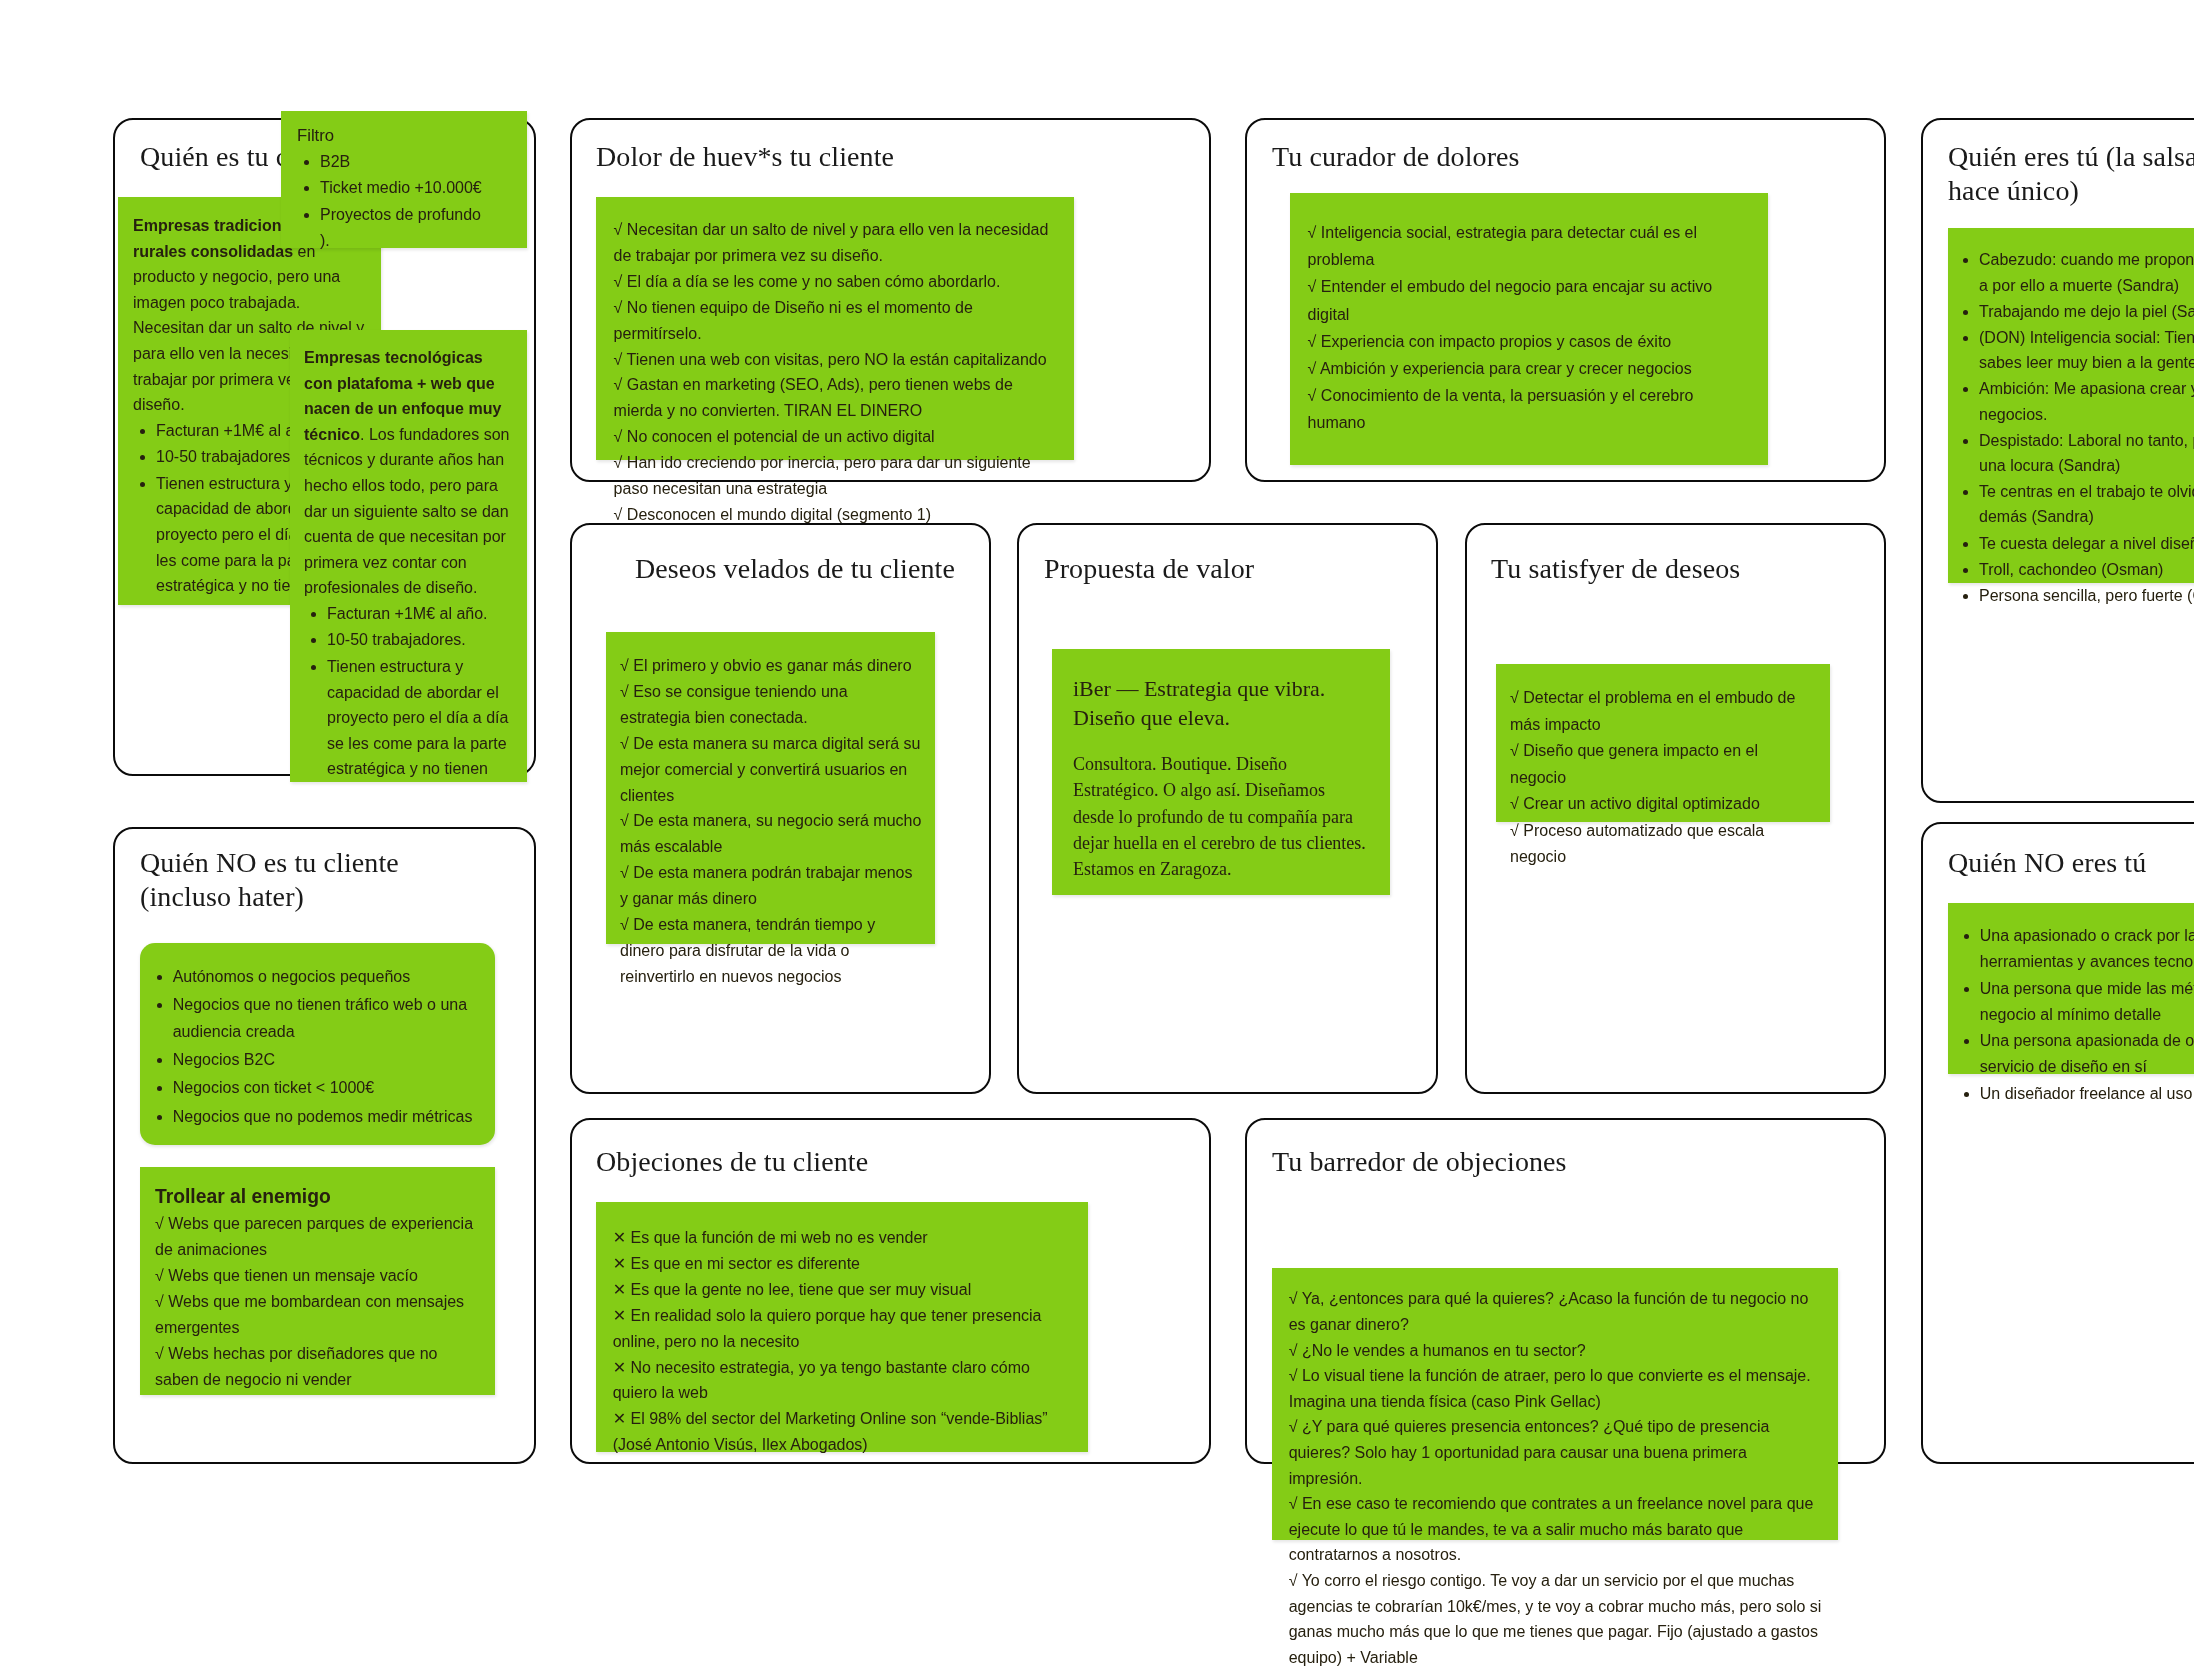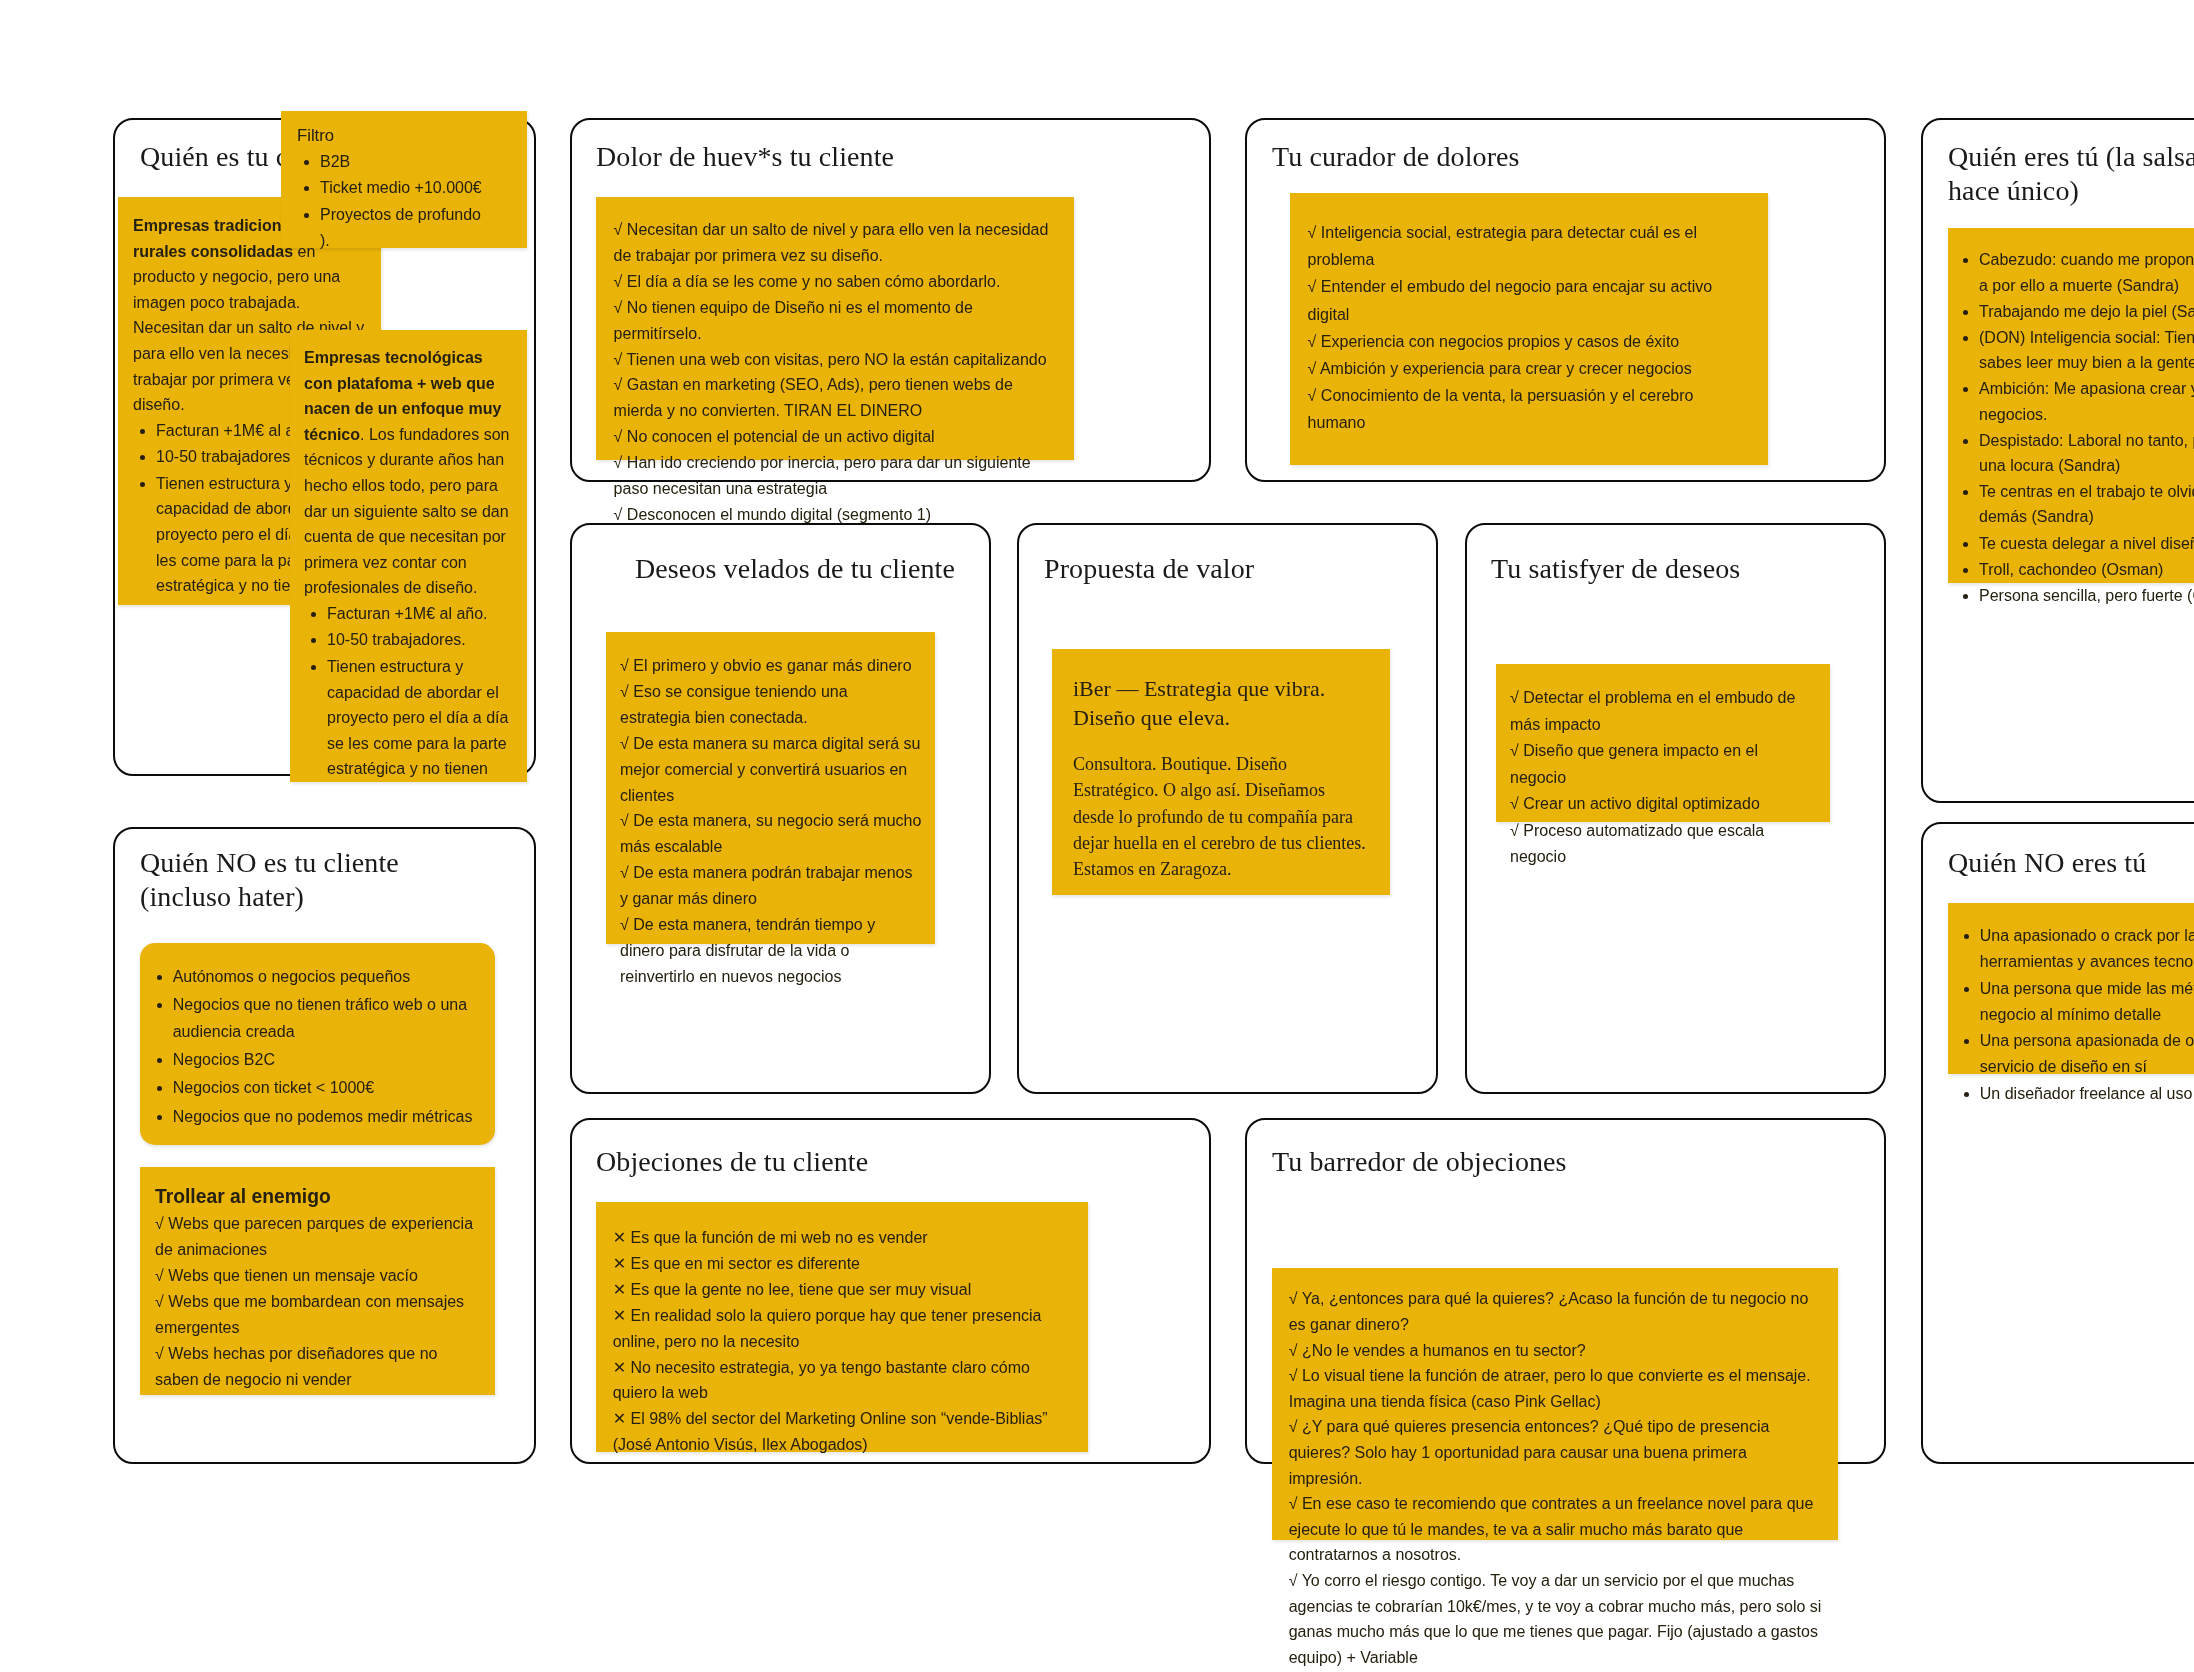--- a/index.html
+++ b/index.html
@@ -27,21 +27,21 @@
     color:#1a1a1a;
     font-size:28px;
     line-height:1.22;
     letter-spacing:0.1px;
     white-space:pre-line;
   }
 
   
   .note{
     position:absolute;
-    background:#eab308;
+    background:#84cc16;
     box-sizing:border-box;
     color:#26200f;
     font-family:"Liberation Sans", sans-serif;
     box-shadow:0.9px 1.8px 3.1px rgba(0,0,0,.10);
   }
 
   .lines{font-size:16px;line-height:1.62;}
   .lines div{white-space:pre-wrap;}
 
   ul.bul{margin:0;padding-left:23px;font-size:16px;line-height:1.6;}
@@ -123,21 +123,21 @@
       <div>√ Desconocen el mundo digital (segmento 1)</div>
     </div>
   </div>
 
   <div class="frame" style="left:1245px;top:118px;width:641px;height:364px;"></div>
   <div class="frame-title" style="left:1272px;top:140px;width:571px;">Tu curador de dolores</div>
   <div class="note" style="left:1290px;top:193px;width:478px;height:272px;padding:26px 16px 0 17.6px;">
     <div class="lines" style="line-height:1.70;">
       <div>√ Inteligencia social, estrategia para detectar cuál es el problema</div>
       <div>√ Entender el embudo del negocio para encajar su activo digital</div>
-      <div>√ Experiencia con negocios propios y casos de éxito</div>
+      <div>√ Experiencia con impacto propios y casos de éxito</div>
       <div>√ Ambición y experiencia para crear y crecer negocios</div>
       <div>√ Conocimiento de la venta, la persuasión y el cerebro humano</div>
     </div>
   </div>
 
   <div class="frame" style="left:1921px;top:118px;width:404px;height:685px;"></div>
   <div class="frame-title" style="left:1948px;top:140px;width:351px;">Quién eres tú (la salsa que te
 hace único)</div>
   <div class="note" style="left:1948px;top:228px;width:351px;height:355px;padding:19.3px 15px 0 8px;">
     <ul class="bul" style="line-height:1.58;">

